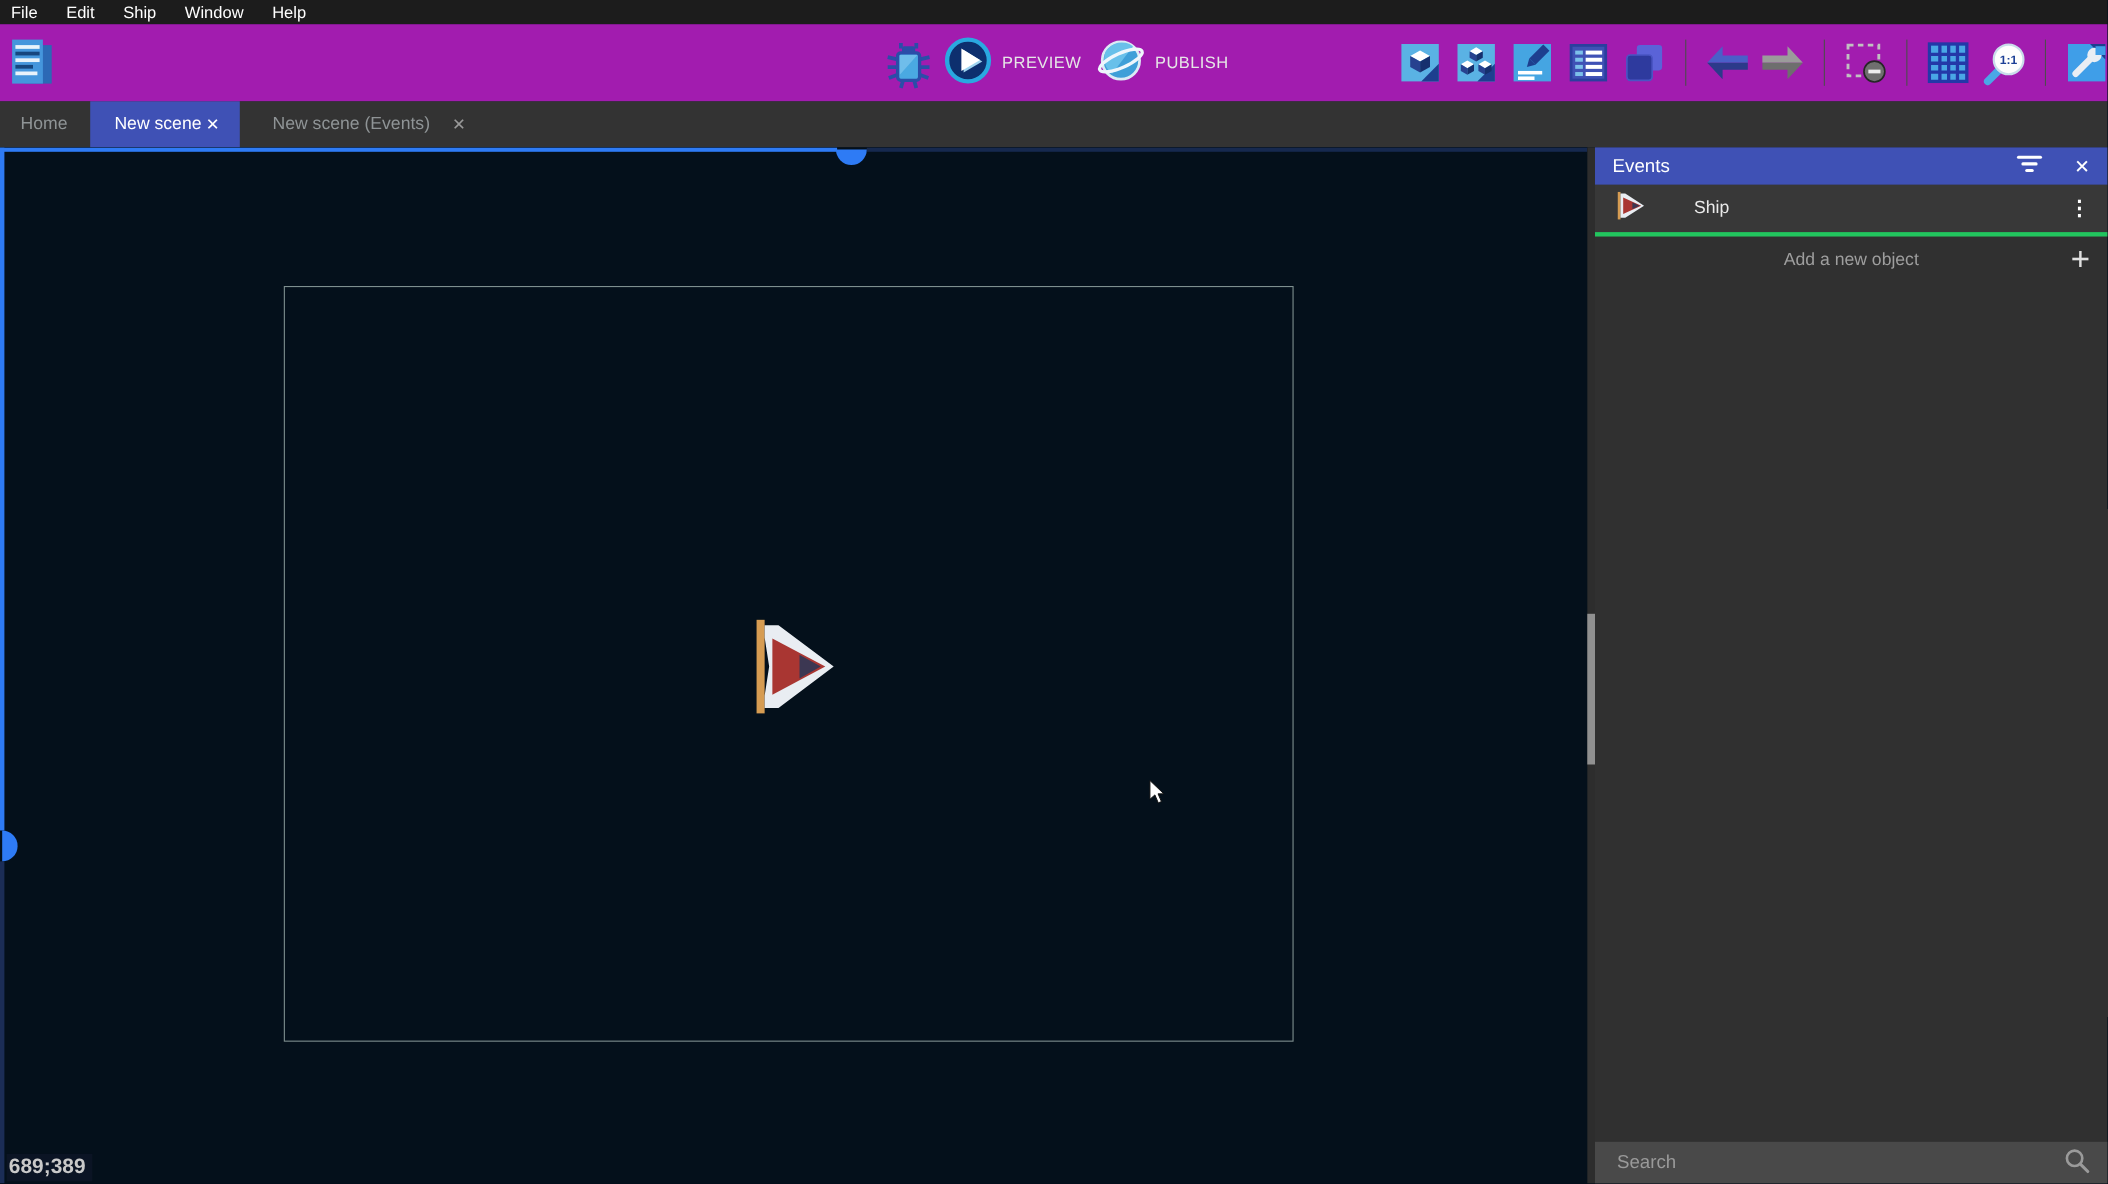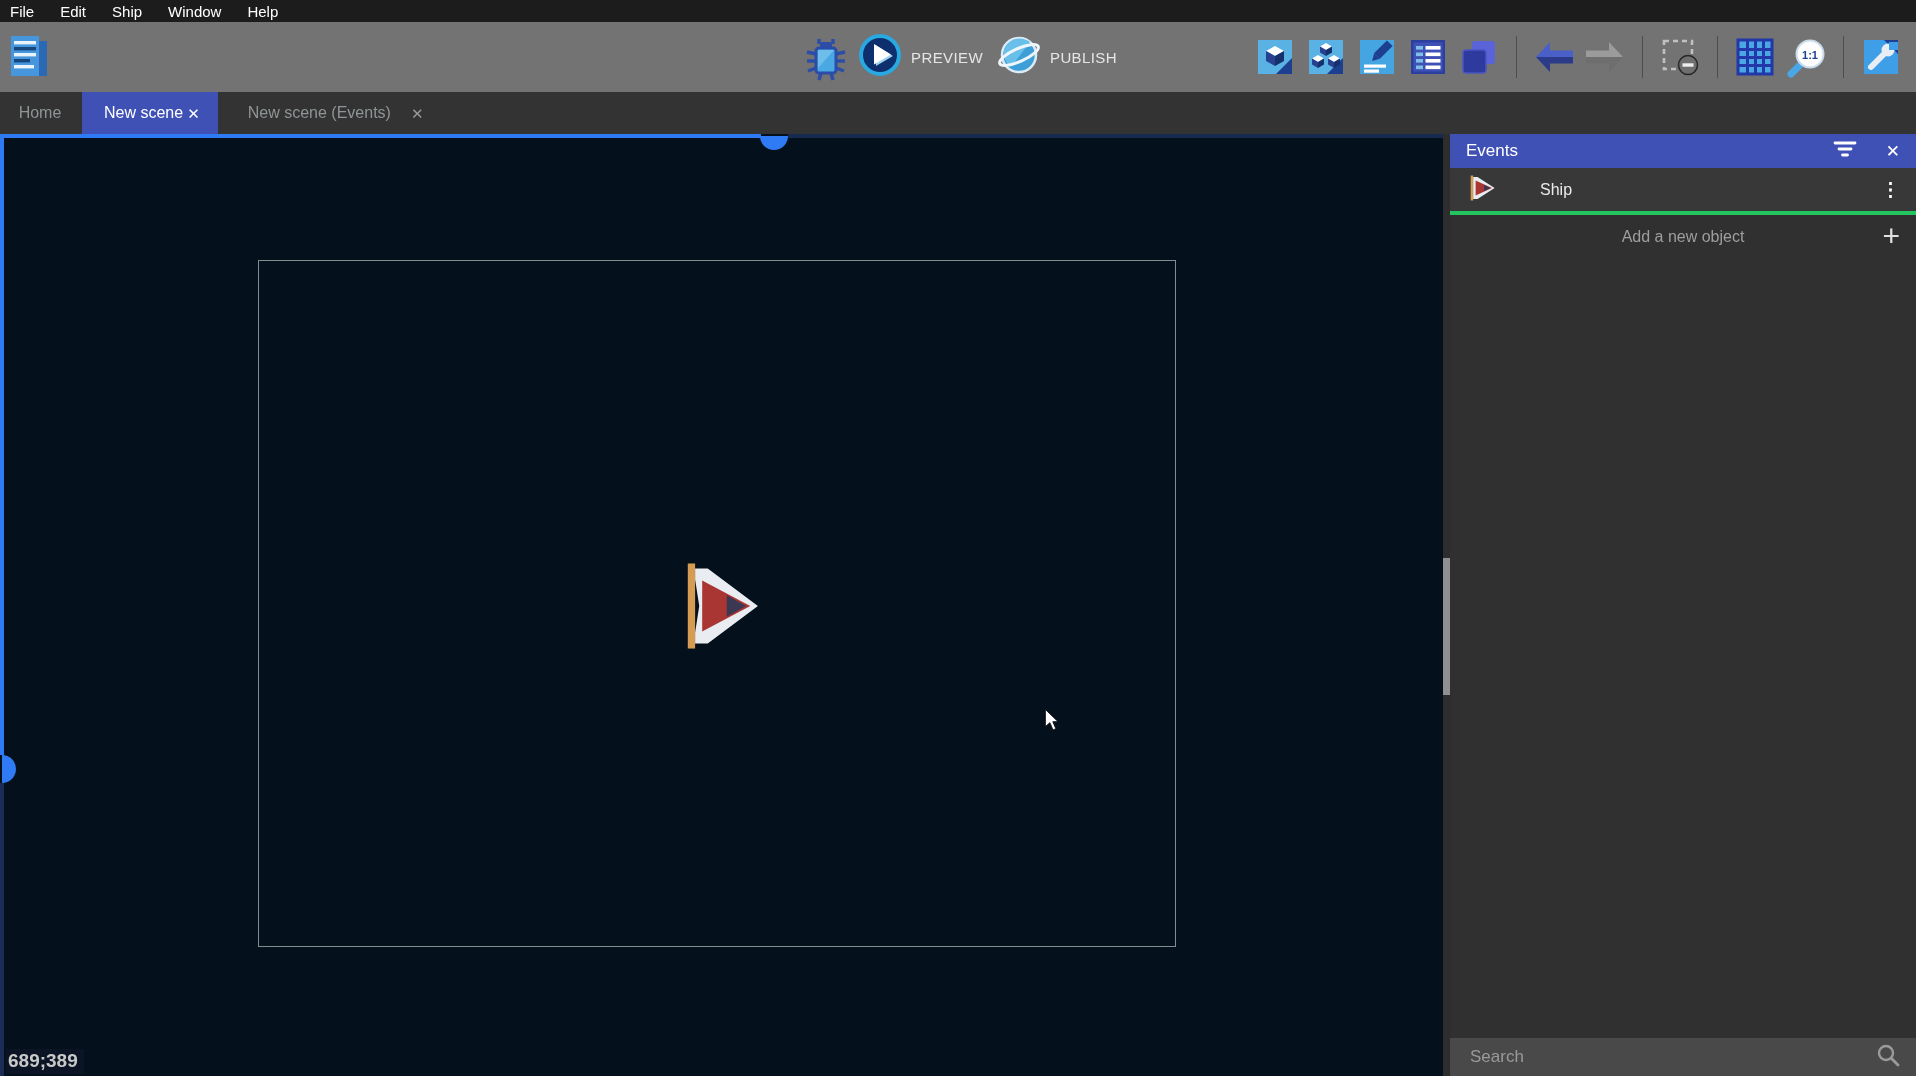--- a/index.html
+++ b/index.html
@@ -4,26 +4,26 @@
 <style>
   * { margin:0; padding:0; box-sizing:border-box; }
   html,body { width:1916px; height:1076px; overflow:hidden; }
   body { font-family:"Liberation Sans", sans-serif; background:#04101b; color:#e6e6e6; position:relative; }
 
   
   .menubar { height:22px; background:#1c1c1c; display:flex; align-items:center; padding-left:10px; gap:26px; }
   .menubar span { font-size:15px; color:#ffffff; cursor:default; }
 
   
-  .toolbar { height:70px; background:#737373; position:relative;text-align:center; }
+  .toolbar { height:70px; background:#a21caf; position:relative;text-align:center; }
   .pm-btn { position:absolute; left:8px; top:12px; width:42px; height:46px; }
   .tb-center { position:absolute; left:806px; top:0; height:70px; display:flex; align-items:center; gap:14px; }
   .tb-btn { display:flex; align-items:center; gap:9px; cursor:pointer; }
   .tb-label { font-size:15px; letter-spacing:.4px; color:#e6e6e6; }
-  .tb-right { position:absolute; right:16px; top:0; height:70px; display:flex; align-items:center; gap:13px; }
+  .tb-right { position:absolute; right:0; top:0; height:70px; display:flex; align-items:center; gap:13px; }
   .icon-btn { width:38px; height:38px; display:grid; place-items:center; }
   .tb-sep { width:1px; height:42px; background:#4d4d4d; margin:0 5px; }
 
   
   .tabbar { height:42px; background:#333333; display:flex; align-items:stretch; }
   .tab { display:flex; align-items:center; font-size:16px; color:#8f9496; cursor:pointer; }
   .tab-home { width:80px; justify-content:center; }
   .tab-active { background:#3f51b5; color:#ffffff; padding:0 18px 0 22px; gap:4px; margin-left:2px; }
   .tab-events { padding:0 16px 0 22px; gap:20px; margin-left:8px;text-align:center; }
   .tab-close { font-size:15px; line-height:1; }

